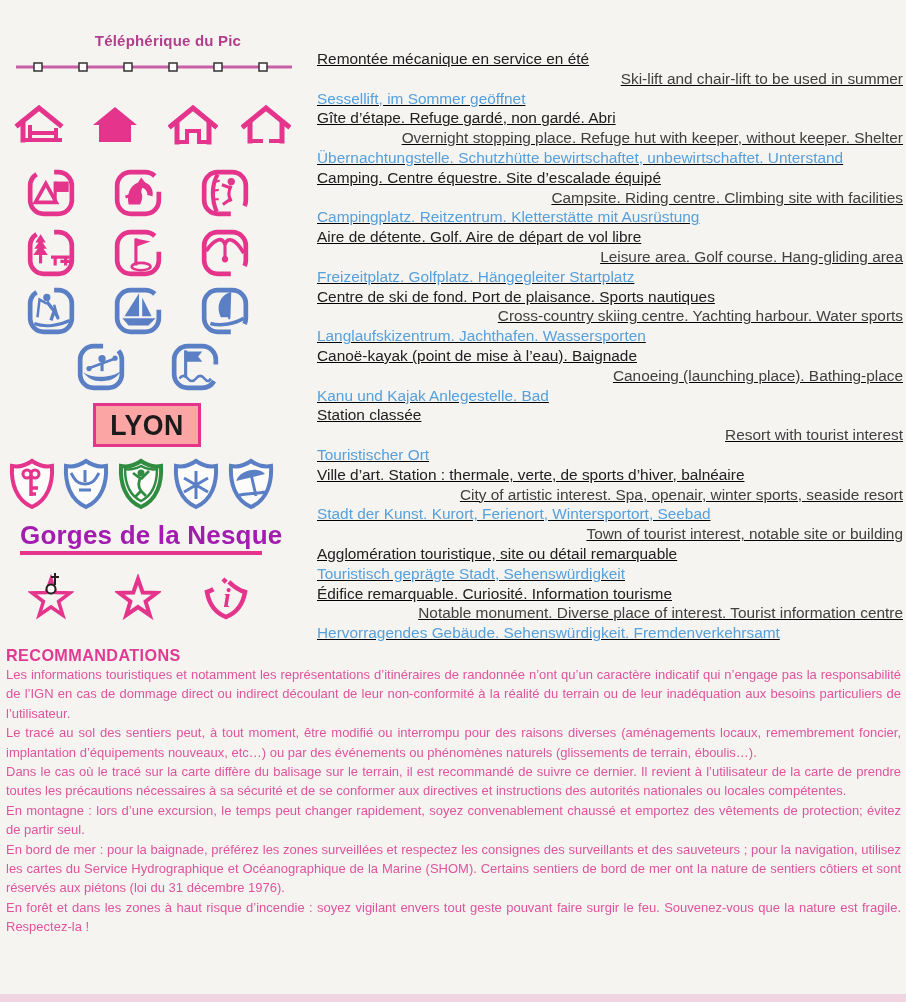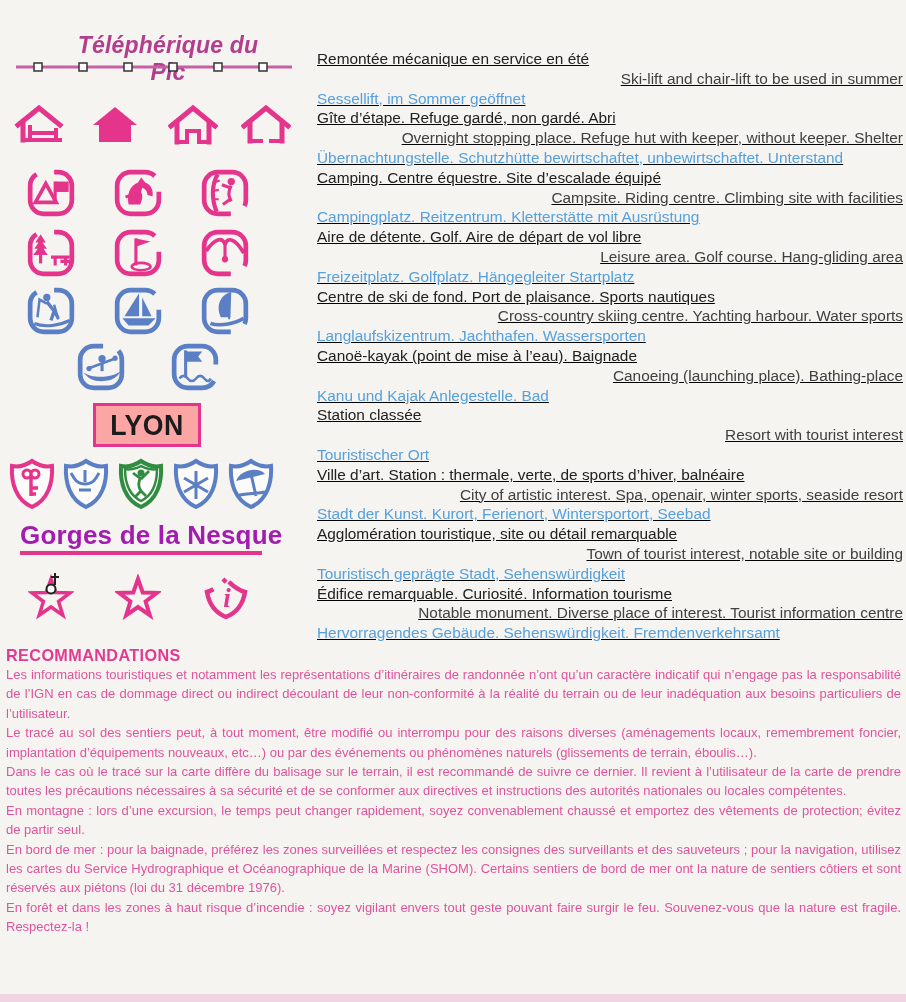--- a/index.html
+++ b/index.html
@@ -5,21 +5,21 @@
   html,body{margin:0;padding:0;background:#e9e7e4;}
   #sheet{
     position:relative;width:906px;height:1002px;margin:0 auto;
     background:#f6f4f1;overflow:hidden;
     font-family:"Liberation Sans", sans-serif;
   }
   
   .abs{position:absolute;}
   #cable-title{
     left:58px;top:32px;width:220px;text-align:center;
-    font-size:23px;font-style:italic;font-weight:600;color:#b23e8c;
+    font-size:15px;font-weight:600;color:#b23e8c;
     letter-spacing:0.2px;
   }
   .icon-svg{display:block;}
   #lyon-box{
     left:93px;top:403px;width:102px;height:38px;
     background:#fca5a5;border:3px solid #e4348c;
     display:flex;align-items:center;justify-content:center;
   }
   #lyon-box span{
     font-size:29px;font-weight:700;color:#1b1b1b;letter-spacing:0.5px;
@@ -262,22 +262,22 @@
       <div class="ll fr">Station classée</div>
       <div class="ll en">Resort with tourist interest</div>
       <div class="ll de">Touristischer Ort</div>
     </div>
     <div>
       <div class="ll fr">Ville d’art. Station : thermale, verte, de sports d’hiver, balnéaire</div>
       <div class="ll en">City of artistic interest. Spa, openair, winter sports, seaside resort</div>
       <div class="ll de">Stadt der Kunst. Kurort, Ferienort, Wintersportort, Seebad</div>
     </div>
     <div>
+      <div class="ll en">Town of tourist interest, notable site or building</div>
       <div class="ll fr">Agglomération touristique, site ou détail remarquable</div>
-      <div class="ll en">Town of tourist interest, notable site or building</div>
       <div class="ll de">Touristisch geprägte Stadt, Sehenswürdigkeit</div>
     </div>
     <div>
       <div class="ll fr">Édifice remarquable. Curiosité. Information tourisme</div>
       <div class="ll en">Notable monument. Diverse place of interest. Tourist information centre</div>
       <div class="ll de">Hervorragendes Gebäude. Sehenswürdigkeit. Fremdenverkehrsamt</div>
     </div>
   </div>
 
   <div id="reco">

